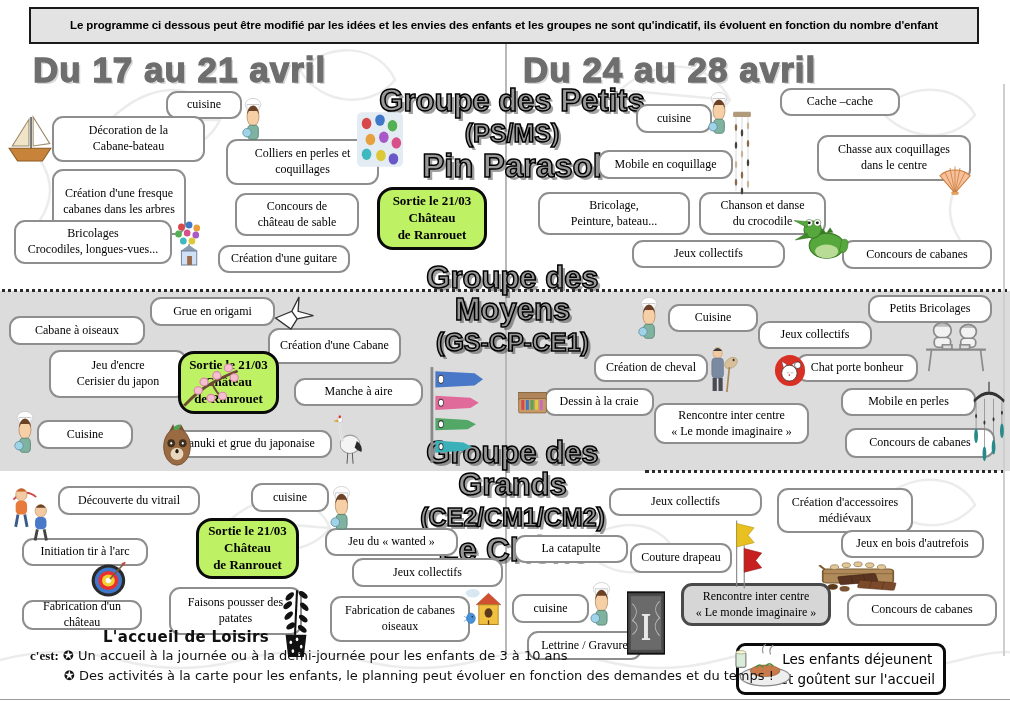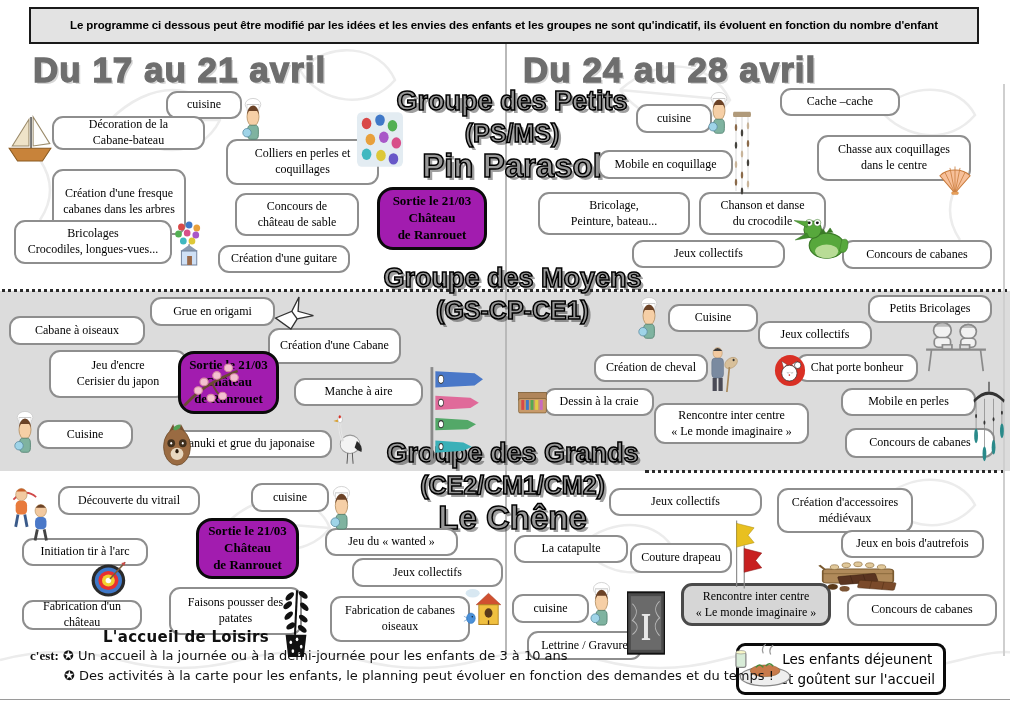--- a/index.html
+++ b/index.html
@@ -16,28 +16,28 @@
           border:2.5px solid #1a1a1a;display:flex;align-items:center;justify-content:center;
           font:bold 11.5px/1.1 "Liberation Sans",sans-serif;letter-spacing:-.1px;z-index:5;box-sizing:border-box;text-align:center}
 
   .week{position:absolute;font-family:"Liberation Sans",sans-serif;font-weight:bold;font-size:35px;
         color:#6e6e6e;-webkit-text-stroke:1.3px #6e6e6e;letter-spacing:1px;z-index:2;
         text-shadow:2px 2px 0 #d6d6d6}
 
   .ghead{position:absolute;text-align:center;font-family:"Liberation Sans",sans-serif;font-weight:bold;
          color:#979797;-webkit-text-stroke:1.5px #000;z-index:2;
          text-shadow:3px 3px 0 rgba(45,45,45,.45)}
-  .ghead .l1{font-size:27px;line-height:32px}
+  .ghead .l1{font-size:31px;line-height:32px}
   .ghead .l2{font-size:25px;line-height:32px}
   .ghead .l3{font-size:33px;line-height:33px}
 
   .bubble{position:absolute;box-sizing:border-box;background:#fff;border:2.5px solid #8e8e8e;
           border-radius:11px;display:flex;align-items:center;justify-content:center;text-align:center;
           font:12px/1.3 "Liberation Serif",serif;color:#000;white-space:pre-line;padding:1px 4px;z-index:3}
-  .sortie{border:3.5px solid #0a0a0a;border-radius:16px;background:#a21caf;font-weight:bold;font-size:13px}
+  .sortie{border:3.5px solid #0a0a0a;border-radius:16px;background:#bef264;font-weight:bold;font-size:13px}
   .grayfill{background:#d6d6d6;border:3px solid #4a4a4a}
 
   .ic{position:absolute;z-index:4}
 
   .accueil-title{position:absolute;font:bold 15px "DejaVu Sans",sans-serif;letter-spacing:.3px;color:#111;z-index:5}
   .footnote{position:absolute;font:13px "DejaVu Sans",sans-serif;color:#111;z-index:5;white-space:nowrap}
   .footnote .cest{font:bold 13px "Liberation Serif",serif}
   .footnote .bullet{font-size:13px}
   .lunchbox{position:absolute;left:736px;top:643px;width:210px;height:52px;border:3px solid #0a0a0a;
             border-radius:9px;background:#fff;display:flex;align-items:center;justify-content:flex-end;
@@ -374,21 +374,21 @@
   <div class="l1">Groupe des Moyens</div>
   <div class="l2">(GS-CP-CE1)</div>
 </div>
 <div class="ghead" style="left:370px;top:437px;width:285px">
   <div class="l1">Groupe des Grands</div>
   <div class="l2">(CE2/CM1/CM2)</div>
   <div class="l3">Le Chêne</div>
 </div>
 
 <div class="bubble" style="left:166px;top:91px;width:76px;height:28px">cuisine</div>
-<div class="bubble" style="left:52px;top:116px;width:153px;height:34px">Décoration de la
+<div class="bubble" style="left:52px;top:116px;width:153px;height:46px">Décoration de la
 Cabane-bateau</div>
 <div class="bubble" style="left:226px;top:139px;width:153px;height:46px">Colliers en perles et
 coquillages</div>
 <div class="bubble" style="left:52px;top:169px;width:134px;height:66px">Création d'une fresque
 cabanes dans les arbres</div>
 <div class="bubble" style="left:14px;top:220px;width:158px;height:44px">Bricolages
 Crocodiles, longues-vues...</div>
 <div class="bubble" style="left:235px;top:193px;width:124px;height:43px">Concours de
 château de sable</div>
 <div class="bubble sortie" style="left:377px;top:187px;width:110px;height:63px">Sortie le 21/03

